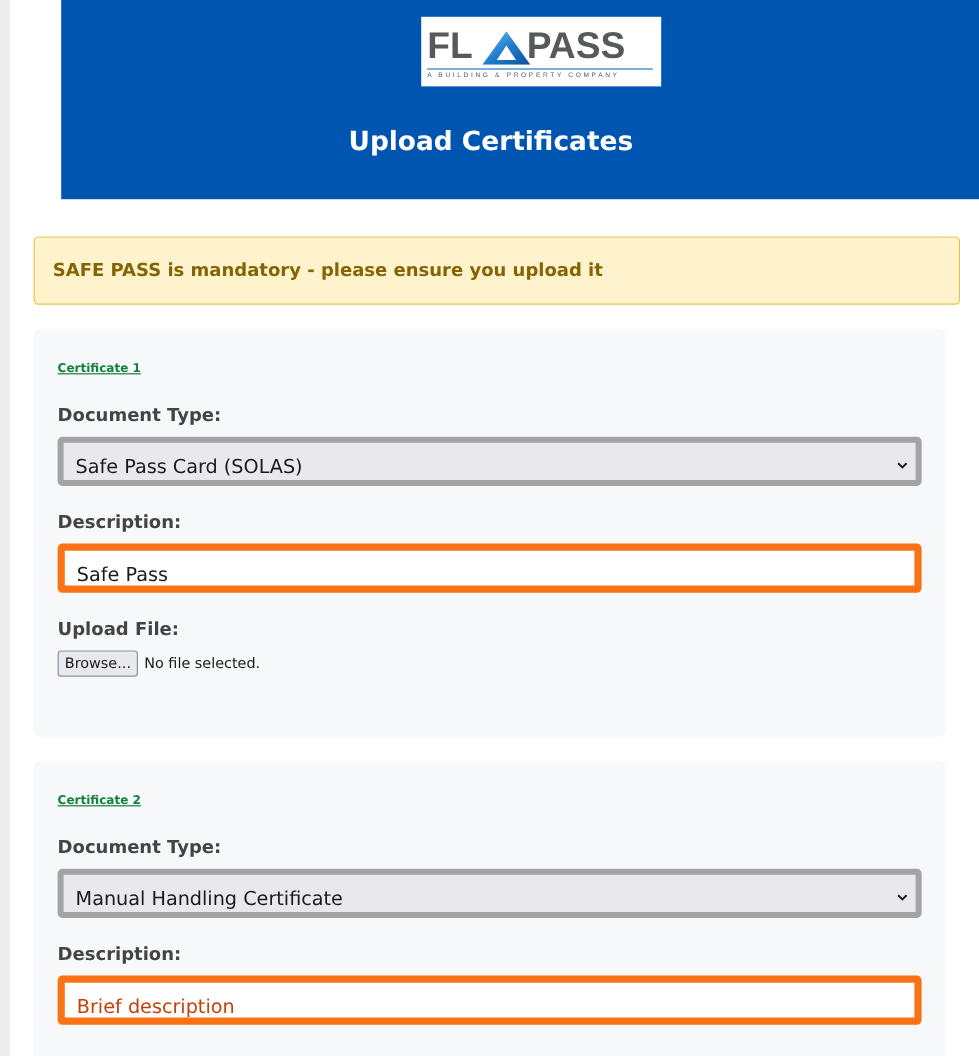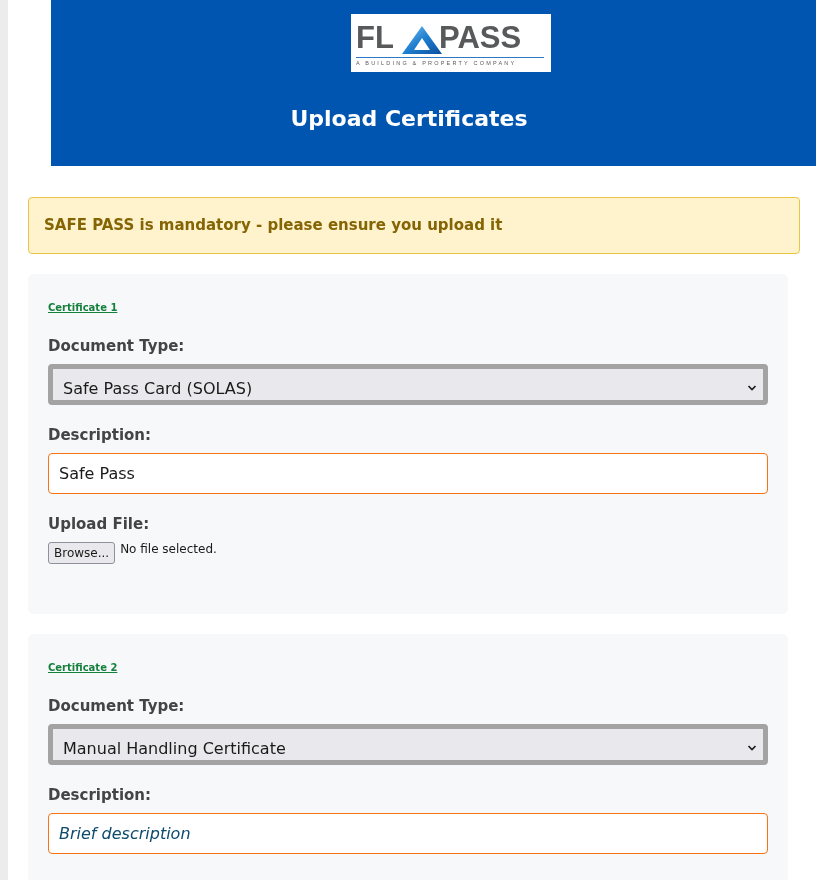--- a/index.html
+++ b/index.html
@@ -67,26 +67,26 @@
       box-sizing: border-box; width: 720px; height: 41px; position: relative;
       background: #e9e9ed; border: 5px solid #a3a3a3; border-radius: 4px;
       font-size: 16px; color: #1a1a1a; line-height: 39px; padding-left: 10px;
       margin-bottom: 20px;
     }
     .select .chev {
       position: absolute; right: 6px; top: 14px; width: 10px; height: 10px;
     }
     .input {
       box-sizing: border-box; width: 720px; height: 41px;
-      background: #ffffff; border: 1px solid #f97316; border-radius: 4px;
+      background: #ffffff; border: 6px solid #f97316; border-radius: 4px;
       font-size: 16px; color: #1a1a1a; line-height: 39px; padding-left: 10px;
       margin-bottom: 20px;
     }
-    .input.placeholder { color: #0c4a6e; font-style: italic; }
-    .file-row { display: flex; height: 22px; margin-bottom: 30px; }
+    .input.placeholder { color: #c2410c; }
+    .file-row { display: flex; align-items: center; height: 22px; margin-bottom: 30px; }
     .browse-btn {
       box-sizing: border-box; height: 22px; padding: 0 5px;
       background: #e9e9ed; border: 1px solid #8f8f9d; border-radius: 3px;
       font-size: 12px; color: #1a1a1a; line-height: 20px;
     }
     .file-status { font-size: 12px; color: #1a1a1a; margin-left: 5px; }
   </style>
 </head>
 <body>
 

